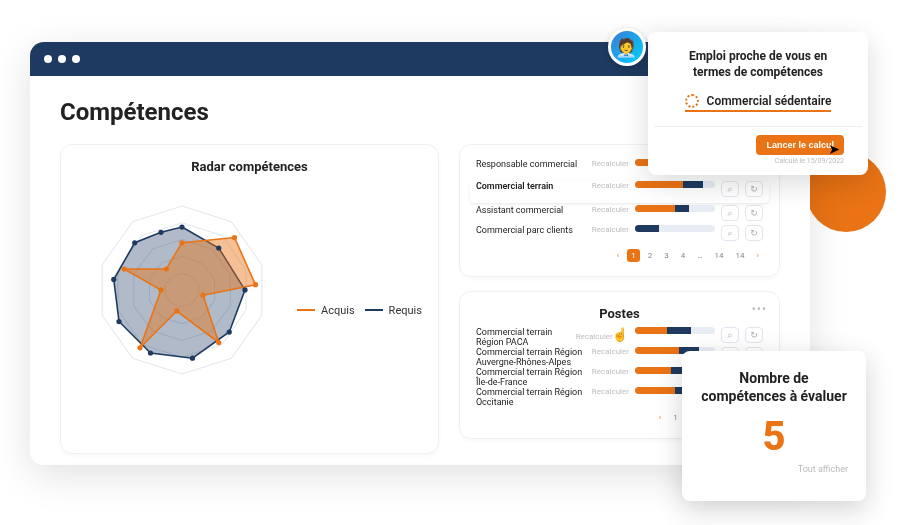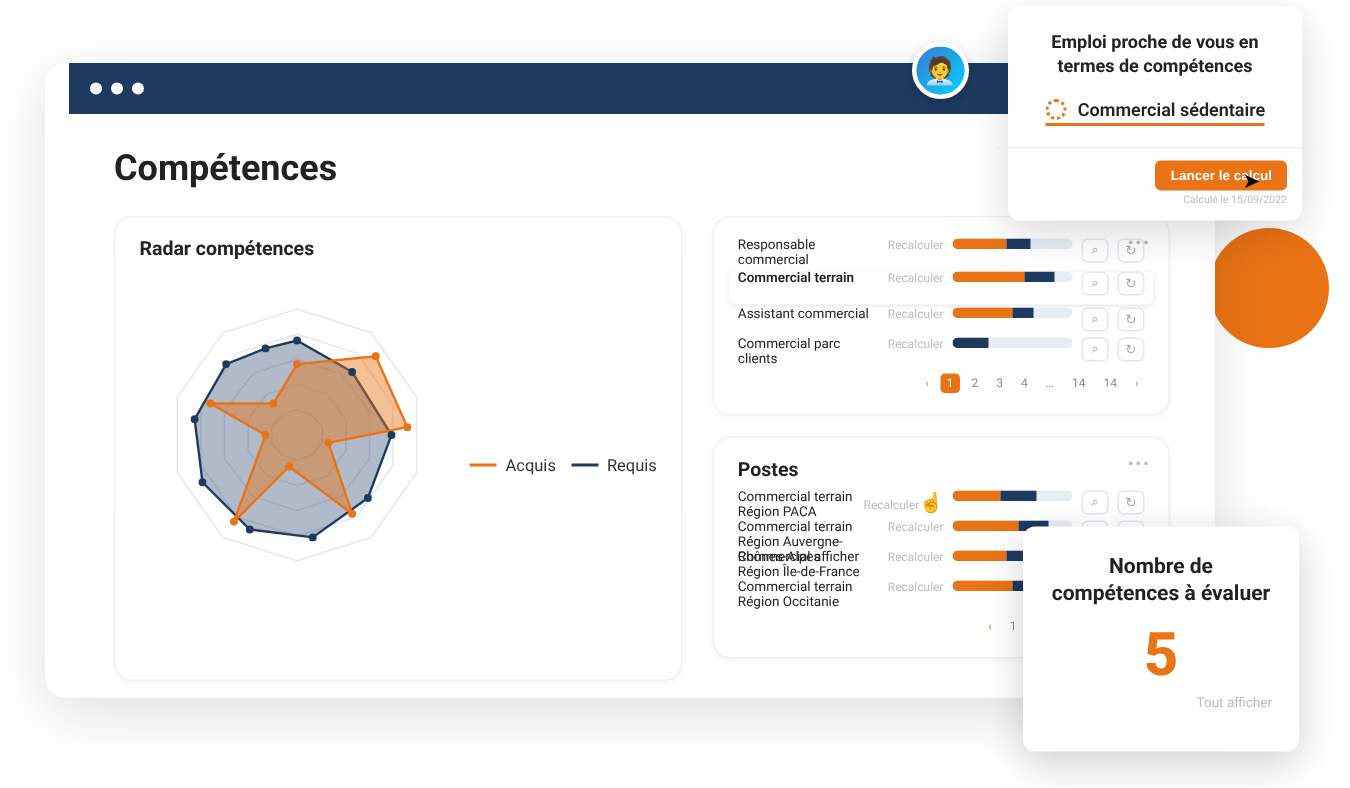--- a/index.html
+++ b/index.html
@@ -1,30 +1,30 @@
 <!DOCTYPE html>
 <html><head>
 <meta charset="utf-8">
 <style>
   * { box-sizing: border-box; margin: 0; padding: 0; }
   body { font-family: -apple-system, BlinkMacSystemFont, "Segoe UI", Roboto, Arial, sans-serif; width: 900px; height: 525px; position: relative; background: transparent; }
 
   
-  .window { position: absolute; top: 42px; left: 30px; width: 780px; height: 423px; background: #fff; border-radius: 14px; box-shadow: 0 10px 40px rgba(0,0,0,0.12); overflow: hidden; padding-left: 16px; }
+  .window { position: absolute; top: 42px; left: 30px; width: 780px; height: 423px; background: #fff; border-radius: 14px; box-shadow: 0 10px 40px rgba(0,0,0,0.12); overflow: hidden; }
   .titlebar { height: 34px; background: #1e3a60; display: flex; align-items: center; padding-left: 14px; gap: 6px; }
   .dot { width: 8px; height: 8px; border-radius: 50%; background: #fff; }
   .window-body { padding: 22px 30px; background: #fff; }
   .page-title { font-size: 24px; font-weight: 700; color: #222; margin-bottom: 18px; }
 
   .grid { display: flex; gap: 20px; }
   .left { flex: 1; }
   .right { flex: 1; display: flex; flex-direction: column; gap: 14px; }
 
   .card { background: #fff; border: 1px solid #eef0f4; border-radius: 12px; padding: 14px 16px; box-shadow: 0 2px 4px rgba(0,0,0,0.03); position: relative; }
-  .card h3 { font-size: 13px; font-weight: 700; color: #222; margin-bottom: 6px; }
+  .card h3 { font-size: 13px; font-weight: 700; color: #222; margin-bottom: 6px; text-align: center; }
   .card .more { position: absolute; top: 10px; right: 12px; color: #bbb; font-size: 12px; letter-spacing: 1px; }
 
   .radar-card { height: 310px; }
   .radar-wrap { display: flex; gap: 10px; }
   .radar-svg { width: 210px; height: 220px; }
   .legend { font-size: 11px; color: #333; display:flex; flex-direction:row; gap:10px; margin-top:40px; }
   .legend div { display:flex; align-items:center; gap:6px; }
   .sw { width: 18px; height: 2px; }
   .sw.orange { background: #e97315; }
   .sw.navy { background: #1e3a60; }
@@ -40,21 +40,21 @@
 
   .row.highlight { background: #fff; box-shadow: 0 1px 3px rgba(0,0,0,0.1); border-radius: 4px; margin: 2px -6px; padding: 0 6px; height: 22px; }
   .row.highlight .label { font-weight: 600; }
 
   .pager { display:flex; justify-content:flex-end; align-items:center; gap:4px; font-size:8px; color:#888; margin-top:4px; }
   .pager span { padding: 2px 4px; border-radius:3px; }
   .pager .active { background:#e97315; color:#fff; }
   .pager .arrow { color:#e97315; }
 
   
-  .popup-top { position:absolute; top:4px; right:32px; width:196px; background:#fff; border-radius:8px; box-shadow:0 8px 28px rgba(0,0,0,0.15); padding:16px 10px 10px; z-index:5; }
+  .popup-top { position:absolute; top:32px; right:32px; width:220px; background:#fff; border-radius:8px; box-shadow:0 8px 28px rgba(0,0,0,0.15); padding:16px 24px 10px; z-index:5; }
   .popup-top h4 { font-size:12px; font-weight:700; color:#222; text-align:center; line-height:1.35; margin-bottom:14px; }
   .popup-top .link { display:flex; align-items:center; justify-content:center; gap:8px; font-size:12px; color:#222; font-weight:600; border-bottom:2px solid #e97315; padding-bottom:2px; width:fit-content; margin:0 auto 14px; }
   .spinner { width:14px; height:14px; border:2px dotted #e97315; border-radius:50%; }
   .popup-top hr { border:none; border-top:1px solid #eee; margin:0 -18px 8px; }
   .popup-top .cta-row { display:flex; flex-direction:column; align-items:flex-end; gap:2px; }
   .cta { background:#e97315; color:#fff; border:none; border-radius:4px; font-size:9px; font-weight:700; padding:5px 10px; cursor:pointer; }
   .meta { font-size:7px; color:#bbb; }
   .cursor1 { position:absolute; bottom:18px; right:28px; font-size:14px; }
 
   .avatar { position:absolute; top:28px; right:254px; width:38px; height:38px; border-radius:50%; background:linear-gradient(135deg,#3a7bd5,#00d2ff); border:3px solid #fff; box-shadow:0 2px 6px rgba(0,0,0,0.2); z-index:6; display:flex; align-items:center; justify-content:center; font-size:18px; }
@@ -216,21 +216,21 @@
                 <span class="label">Commercial terrain Région Auvergne-Rhônes-Alpes</span>
                 <span class="recalc">Recalculer</span>
                 <div class="bar">
                   <div class="f1" style="width: 55%;"></div>
                   <div class="f2" style="width: 25%;"></div>
                 </div>
                 <div class="sqbtn">⌕</div>
                 <div class="sqbtn">↻</div>
               </div>
               <div class="row">
-                <span class="label">Commercial afficher Région Île-de-France</span>
+                <span class="label">Commercial terrain Région Île-de-France</span>
                 <span class="recalc">Recalculer</span>
                 <div class="bar">
                   <div class="f1" style="width: 45%;"></div>
                   <div class="f2" style="width: 28%;"></div>
                 </div>
                 <div class="sqbtn">⌕</div>
                 <div class="sqbtn">↻</div>
               </div>
               <div class="row">
                 <span class="label">Commercial terrain Région Occitanie</span>

